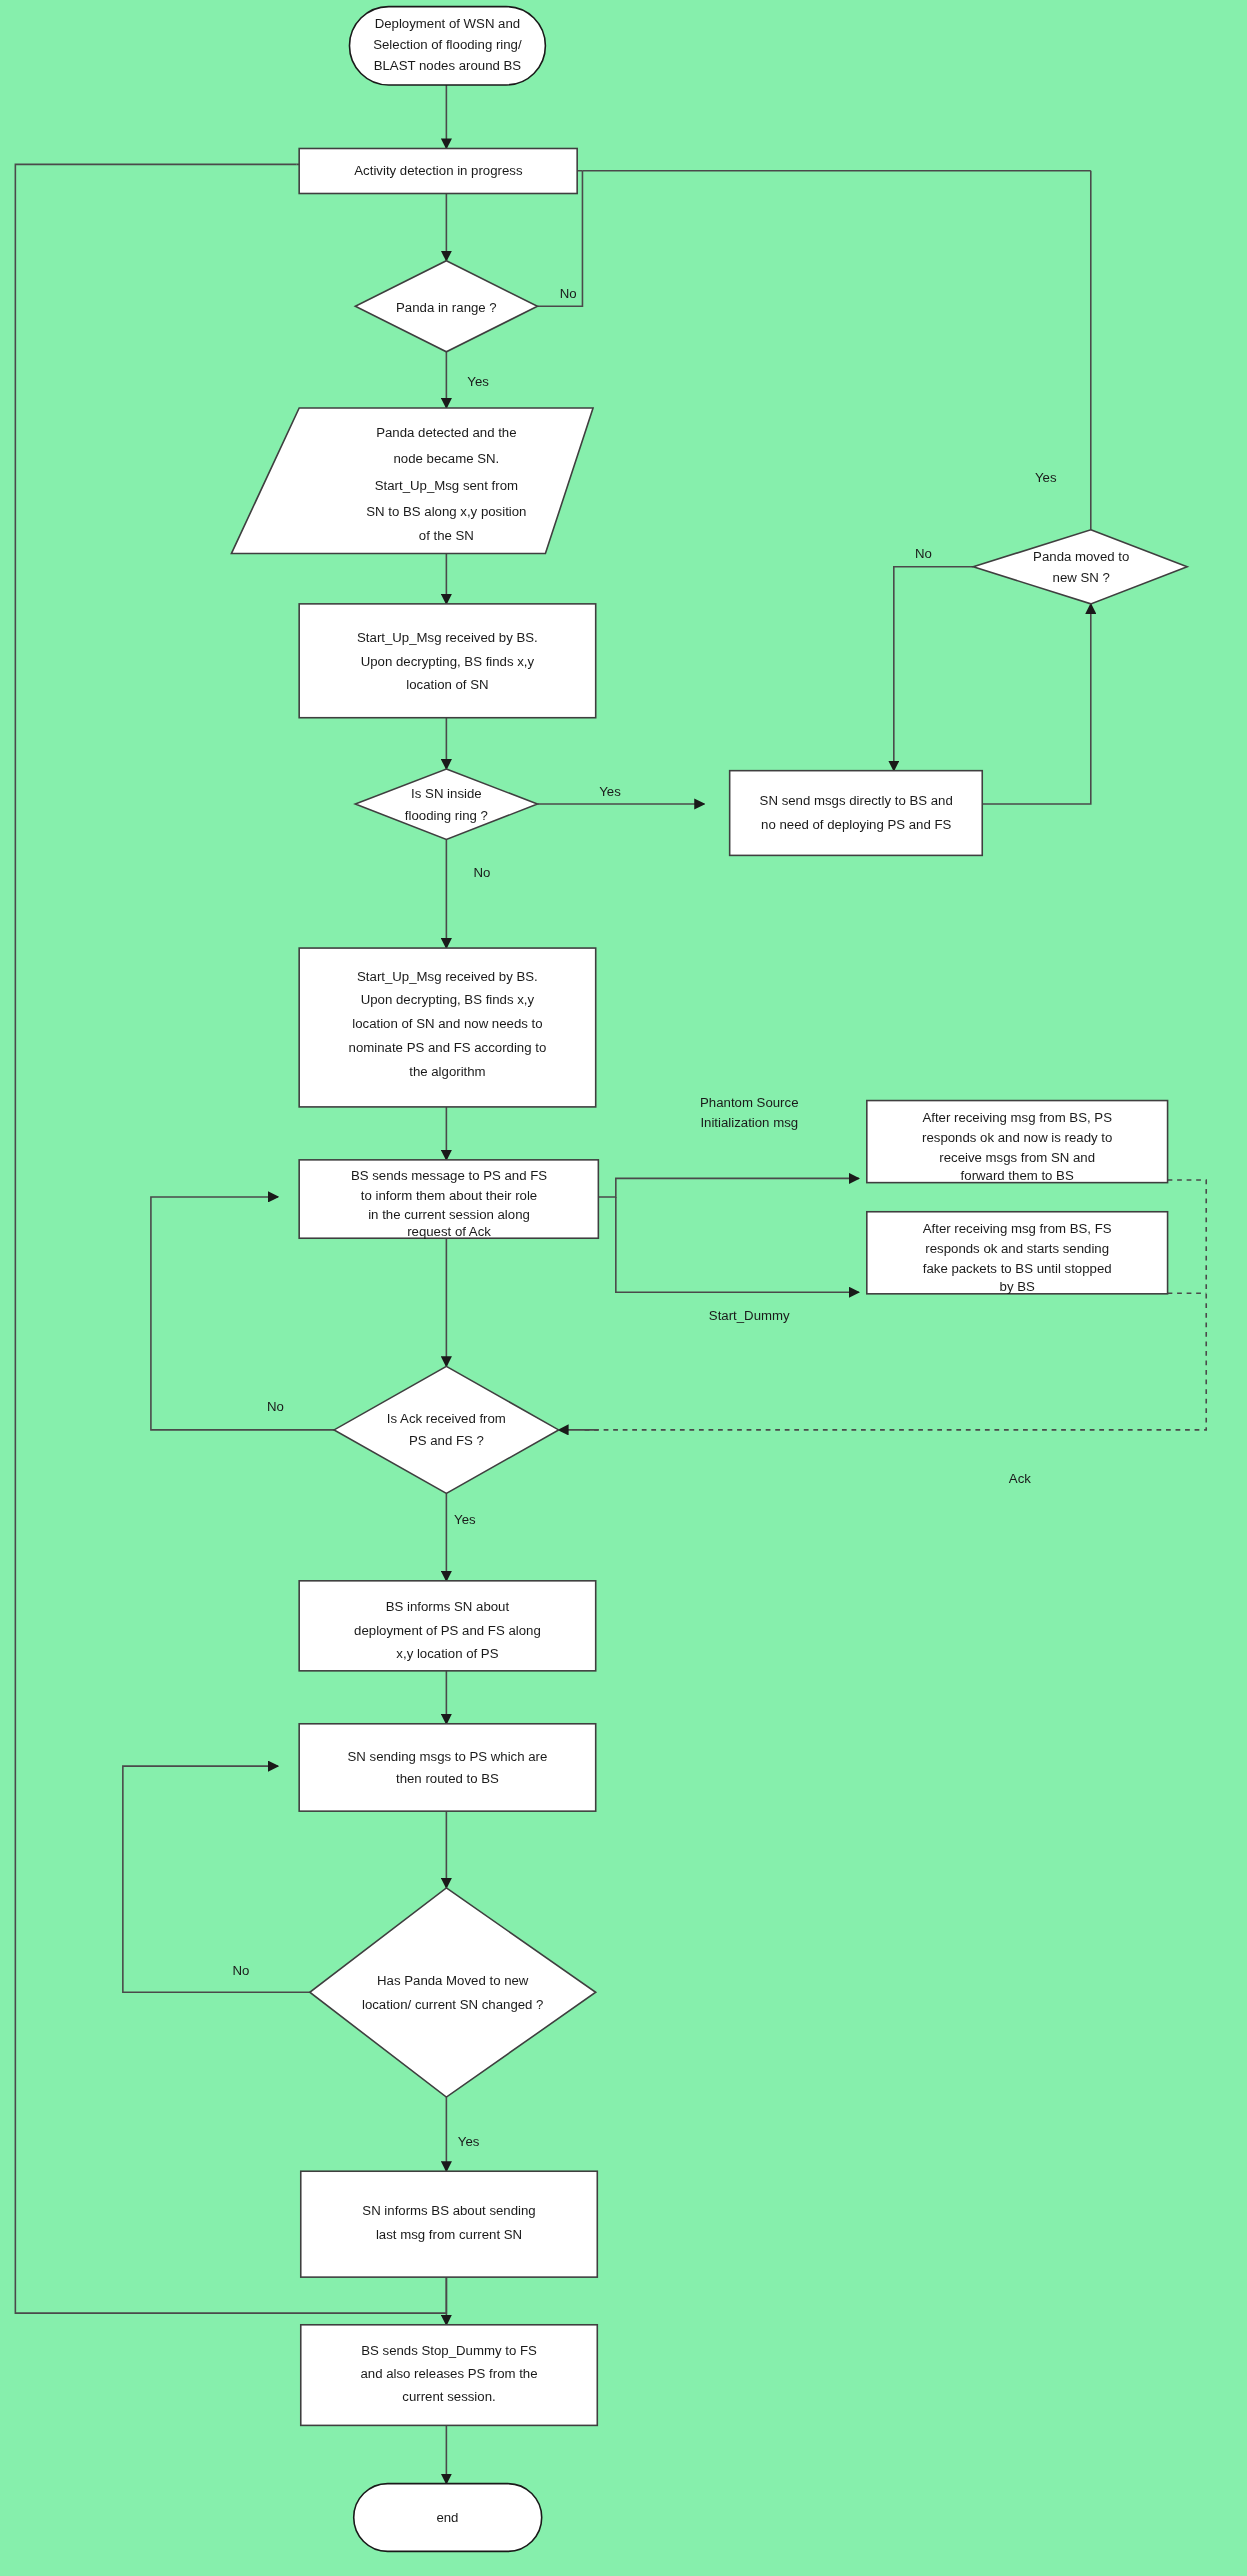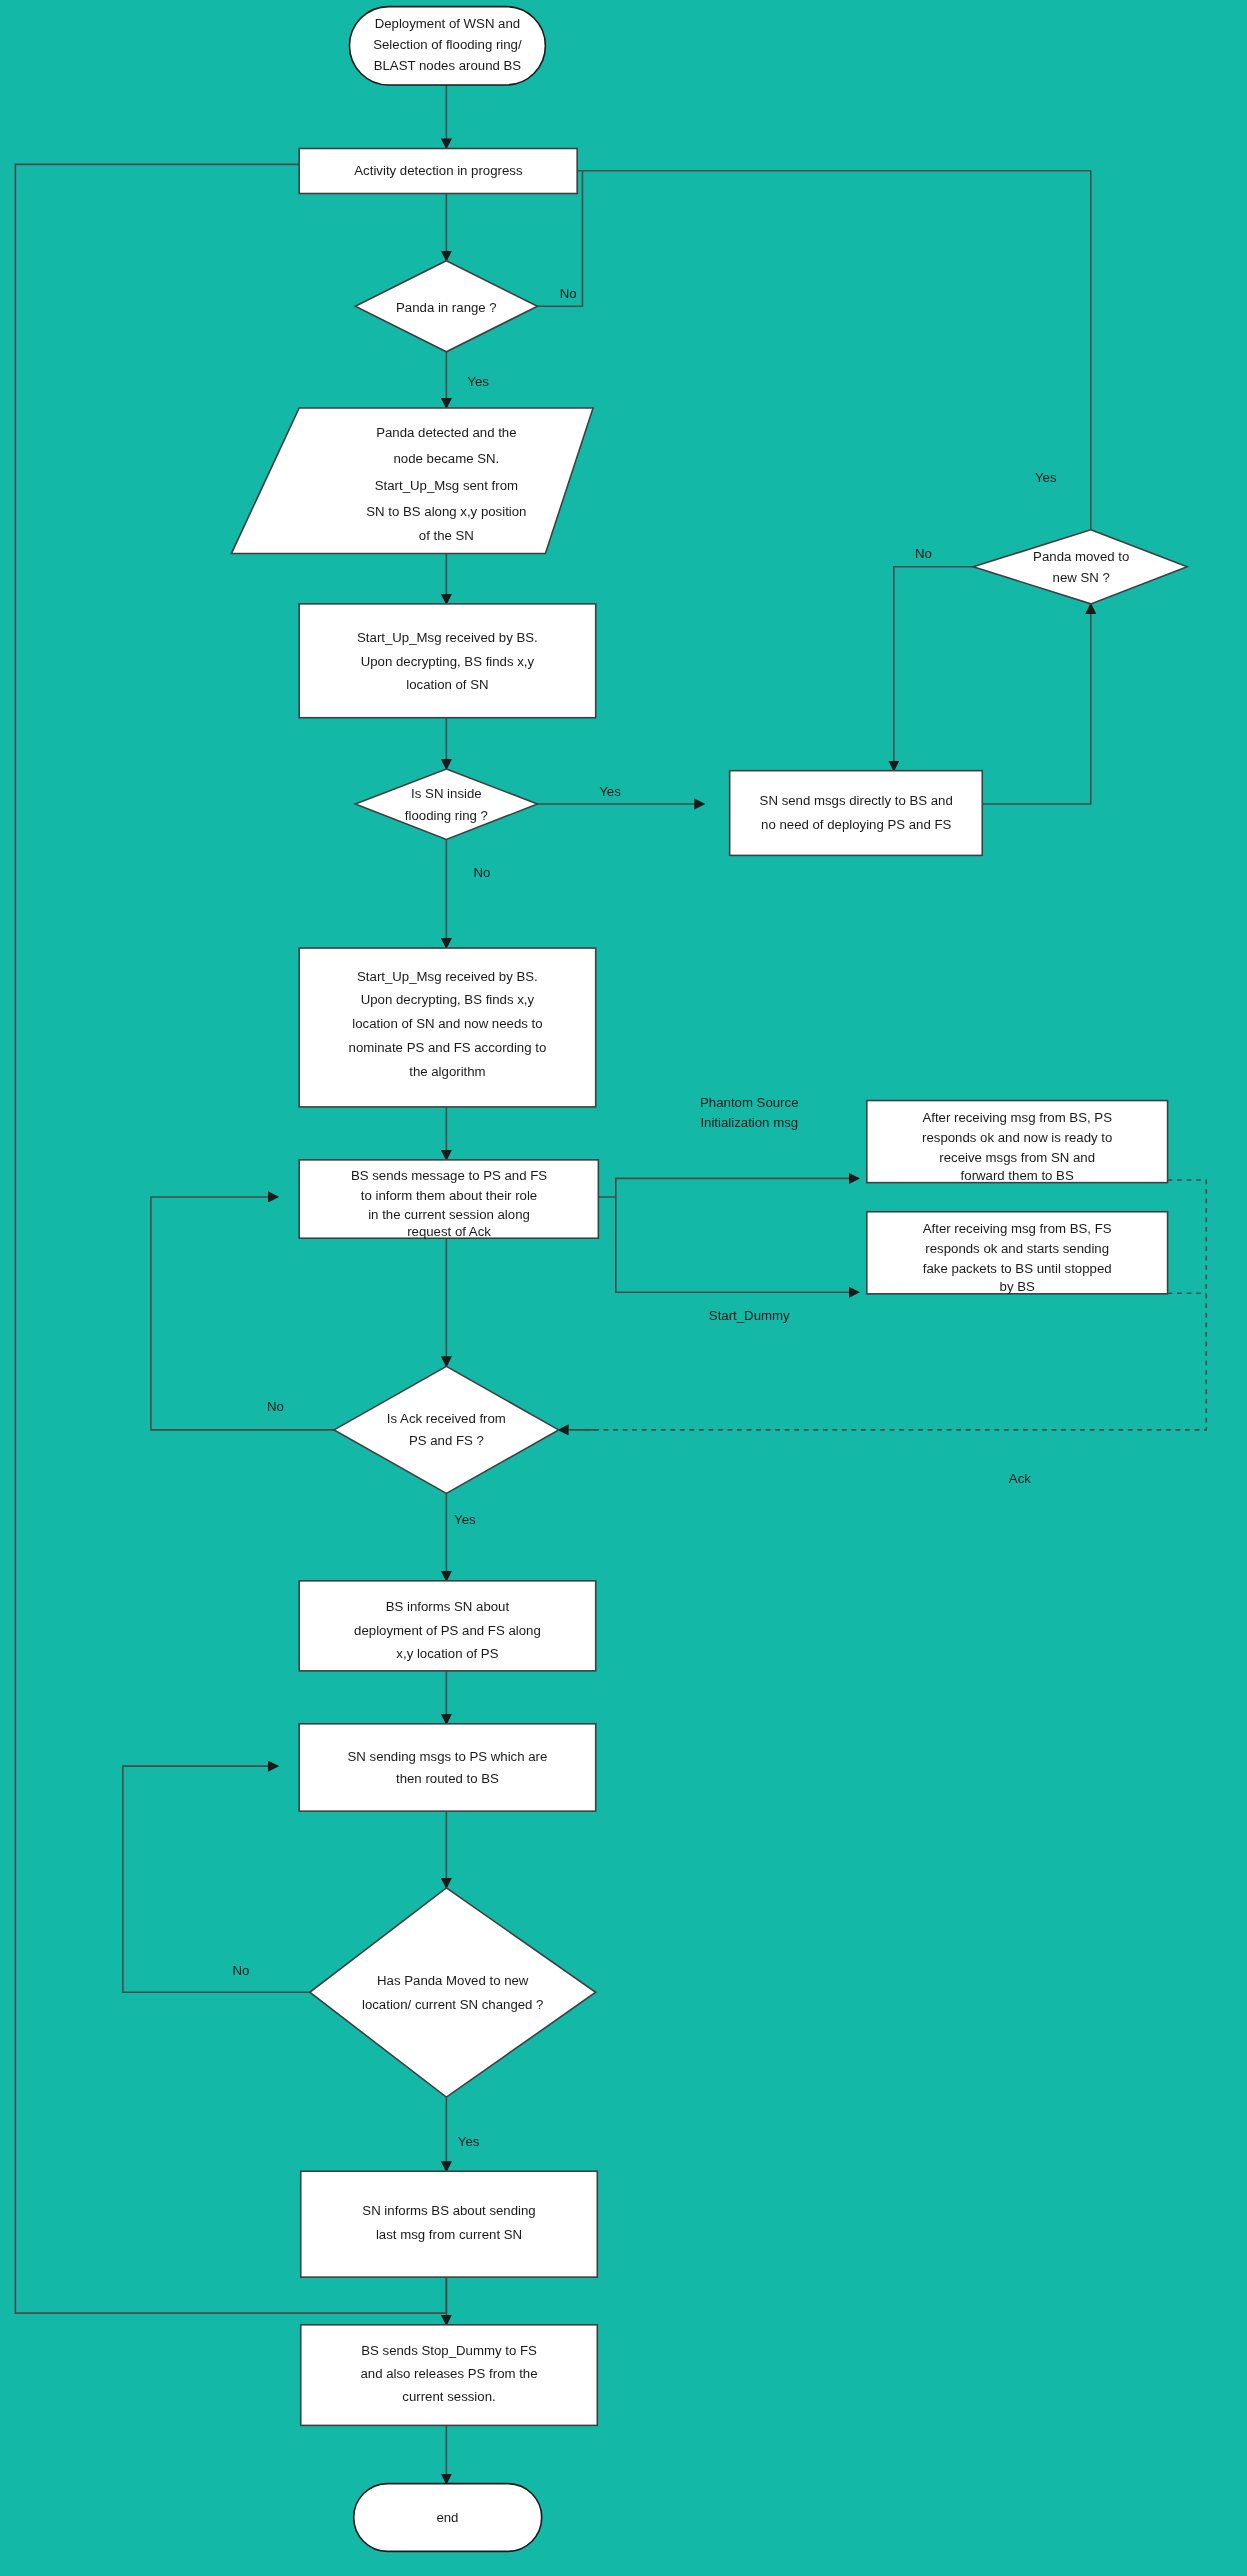--- a/index.html
+++ b/index.html
@@ -1,17 +1,17 @@
 <!DOCTYPE html>
 <html style="font-size:8.5px"><head>
 <meta charset="utf-8">
 <style>
   html,body{margin:0;padding:0;background:#ffffff;}
   body{font-family:"Liberation Sans", sans-serif;}
-  #stage{position:relative;width:1247px;height:2576px;background:#14b8a6;overflow:hidden;}
+  #stage{position:relative;width:1247px;height:2576px;background:#86efac;overflow:hidden;}
   svg{display:block;}
   .node-text{font-family:"Liberation Sans", sans-serif;font-size:25px;fill:#1a1a1a;text-anchor:middle;dominant-baseline:middle;}
   .edge-label{font-family:"Liberation Sans", sans-serif;font-size:25px;fill:#1a1a1a;text-anchor:middle;}
   .shape{fill:#ffffff;stroke:#3f3f3f;stroke-width:3;}
   .shape-term{fill:#ffffff;stroke:#1a1a1a;stroke-width:3;}
   .conn{stroke:#4a4a4a;stroke-width:3;fill:none;}
   .conn-dot{stroke:#4a4a4a;stroke-width:3;fill:none;stroke-dasharray:9 9;}
 </style>
 </head>
 <body>

